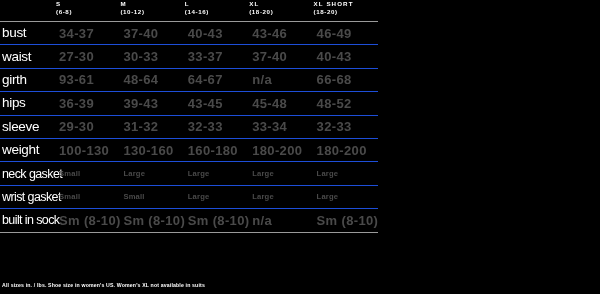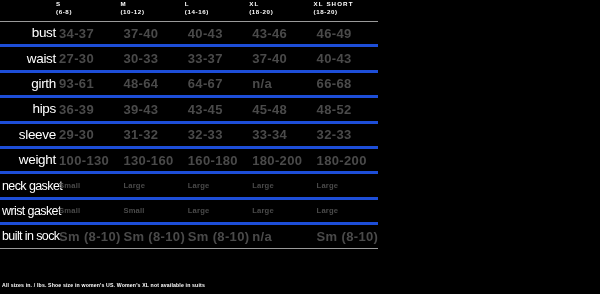--- a/index.html
+++ b/index.html
@@ -59,41 +59,40 @@
     font-size: 6.2px;
     letter-spacing: 0.6px;
     line-height: 8px;
     color: #ffffff;
     font-weight: bold;
     white-space: nowrap;
   }
 
   
   tbody tr {
-    border-top: 3px solid #1d4ed8;
+    border-top: 1px solid #1d4ed8;
   }
   tbody tr:first-child {
     border-top: 1px solid #9a9a9a;
   }
   tbody td {
     padding: 0;
     vertical-align: middle;
     border: none;
     height: 22.4px;
   }
 
   td.row-label {
     color: #ffffff;
     font-size: 13.5px;
     line-height: 14px;
     letter-spacing: -0.3px;
     white-space: nowrap;
     padding-left: 2px;
     font-weight: normal;
-    text-align: right;
   }
   td.row-label.tight {
     font-size: 12.5px;
     letter-spacing: -0.6px;
   }
 
   td.cell {
     color: #4a4a4a;
     font-size: 13px;
     letter-spacing: 0.35px;

